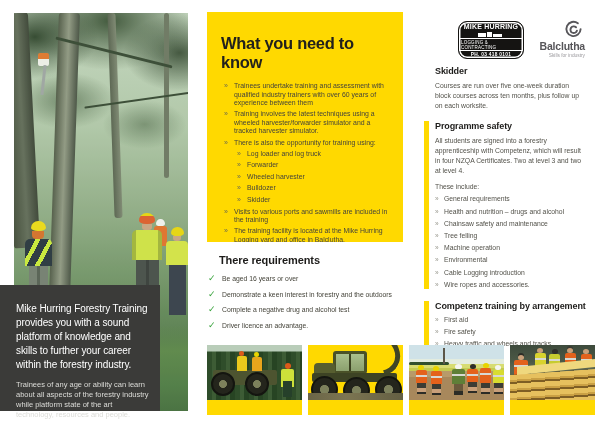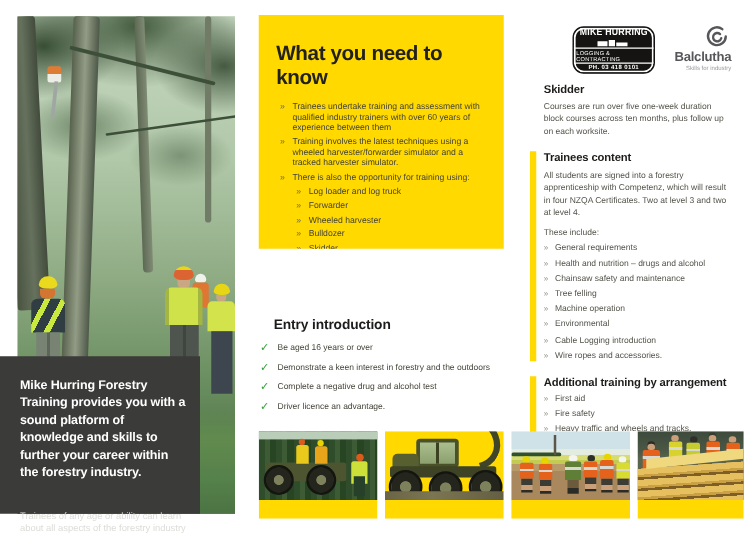--- a/index.html
+++ b/index.html
@@ -71,26 +71,26 @@
   .f4{left:139px;top:206px;width:14px}
   .f4 .hat{width:9px;height:7px;background:#f2f2ee}
   .f4 .torso{width:13px;height:20px;border-radius:3px 3px 0 0;background:#e06a20}
   .haze{position:absolute;inset:0;background:rgba(214,232,218,.10)}
 
   
   .dark-box{
     position:absolute;left:0;top:285px;width:160px;height:126px;background:var(--dark);
     padding:17px 10px 0 16px;color:#fff;
   }
-  .dark-head{font-size:10px;line-height:14px;font-weight:700;letter-spacing:-.1px;margin-bottom:22px}
+  .dark-head{font-size:10px;line-height:14px;font-weight:400;letter-spacing:-.1px;margin-bottom:8px}
   .dark-sub{font-size:7.5px;line-height:10px;color:#dcdcd8;font-weight:400}
 
   
   .know{
-    position:absolute;left:207px;top:12px;width:196px;height:187px;background:var(--yellow);
+    position:absolute;left:207px;top:12px;width:196px;height:230px;background:var(--yellow);
     padding:22px 12px 0 7px;overflow:hidden;
   }
   .know h1{font-size:16.5px;letter-spacing:-.3px;color:#22211c;margin-left:7px;margin-bottom:10px}
   .blist{margin-left:10px}
   .brow{display:flex;margin-bottom:2.5px}
   .bmark{width:10px;flex:0 0 10px;font-size:7px;line-height:8.6px;color:#6d6c4e}
   .btext{font-size:6.9px;line-height:8.6px;color:#45443a;letter-spacing:0}
   .brow.sub{margin-left:13px;margin-bottom:3px}
 
   
@@ -224,21 +224,21 @@
       <div class="face"></div>
       <div class="torso"></div>
       <div class="legs"></div>
   </div>
   <div class="stump"></div>
   <div class="haze"></div>
 </div>
 
 <div class="dark-box">
   <p class="dark-head">Mike Hurring Forestry Training provides you with a sound platform of knowledge and skills to further your career within the forestry industry.</p>
-  <p class="dark-sub">Trainees of any age or ability can learn about all aspects of the forestry industry while accessing state of the art arrangement, resources and people.</p>
+  <p class="dark-sub">Trainees of any age or ability can learn about all aspects of the forestry industry while platform state of the art technology, resources and people.</p>
 </div>
 
 <div class="know">
   <h1>What you need to know</h1>
   <div class="blist">
     <div class="brow">
       <span class="bmark">»</span>
       <span class="btext">Trainees undertake training and assessment with qualified industry trainers with over 60 years of experience between them</span>
     </div>
     <div class="brow">
@@ -275,21 +275,21 @@
     </div>
     <div class="brow">
       <span class="bmark">»</span>
       <span class="btext">The training facility is located at the Mike Hurring Logging yard and office in Balclutha.</span>
     </div>
 
   </div>
 </div>
 
 <div class="entry">
-  <h2>Entry introduction</h2>
+  <h2>There requirements</h2>
   <div class="erow">
     <span class="check">✓</span>
     <span class="etext">Be aged 16 years or over</span>
   </div>
   <div class="erow">
     <span class="check">✓</span>
     <span class="etext">Demonstrate a keen interest in forestry and the outdoors</span>
   </div>
   <div class="erow">
     <span class="check">✓</span>
@@ -321,21 +321,21 @@
   <div class="cz-tag">Skills for industry</div>
 </div>
 
 <div class="rcol">
   <section class="rsec plain">
     <h2>Skidder</h2>
     <p>Courses are run over five one-week duration block courses across ten months, plus follow up on each worksite.</p>
   </section>
 
   <section class="rsec barred">
-    <h2>Trainees content</h2>
+    <h2>Programme safety</h2>
     <p>All students are signed into a forestry apprenticeship with Competenz, which will result in four NZQA Certificates. Two at level 3 and two at level 4.</p>
     <p class="inc">These include:</p>
     <div class="rrow">
       <span class="mk">»</span>
       <span class="tx">General requirements</span>
     </div>
     <div class="rrow">
       <span class="mk">»</span>
       <span class="tx">Health and nutrition – drugs and alcohol</span>
     </div>
@@ -359,21 +359,21 @@
       <span class="mk">»</span>
       <span class="tx">Cable Logging introduction</span>
     </div>
     <div class="rrow">
       <span class="mk">»</span>
       <span class="tx">Wire ropes and accessories.</span>
     </div>
   </section>
 
   <section class="rsec barred">
-    <h2>Additional training by arrangement</h2>
+    <h2>Competenz training by arrangement</h2>
     <div class="rrow">
       <span class="mk">»</span>
       <span class="tx">First aid</span>
     </div>
     <div class="rrow">
       <span class="mk">»</span>
       <span class="tx">Fire safety</span>
     </div>
     <div class="rrow">
       <span class="mk">»</span>

